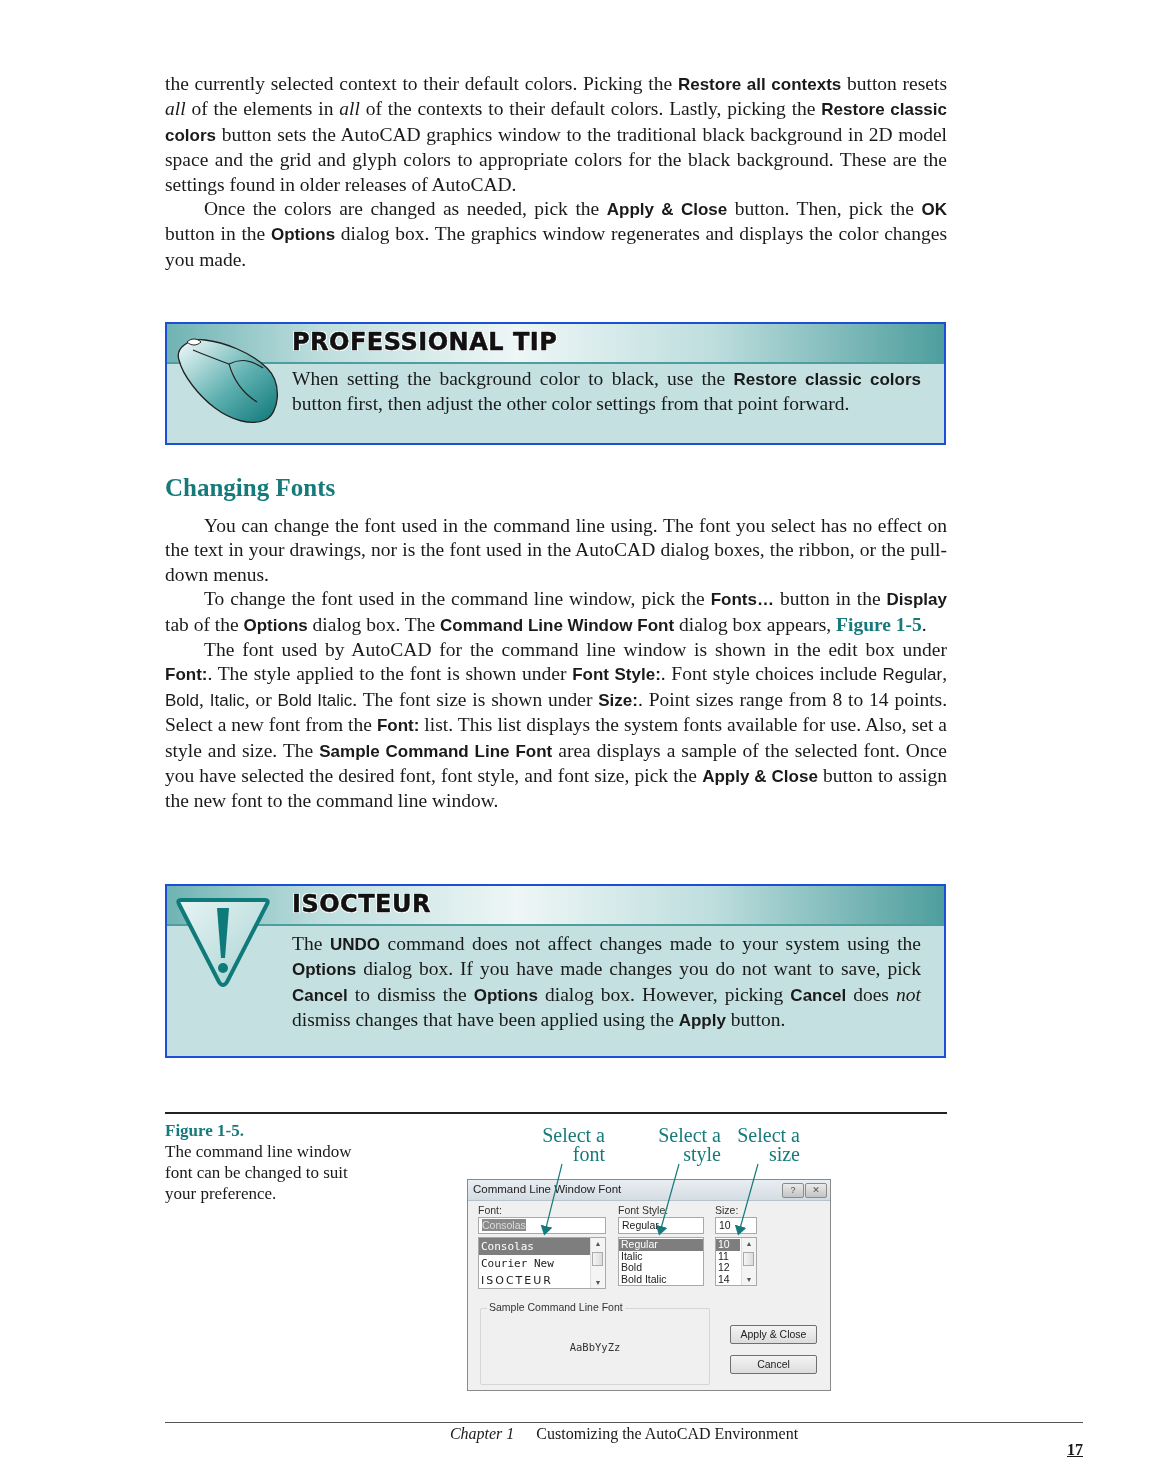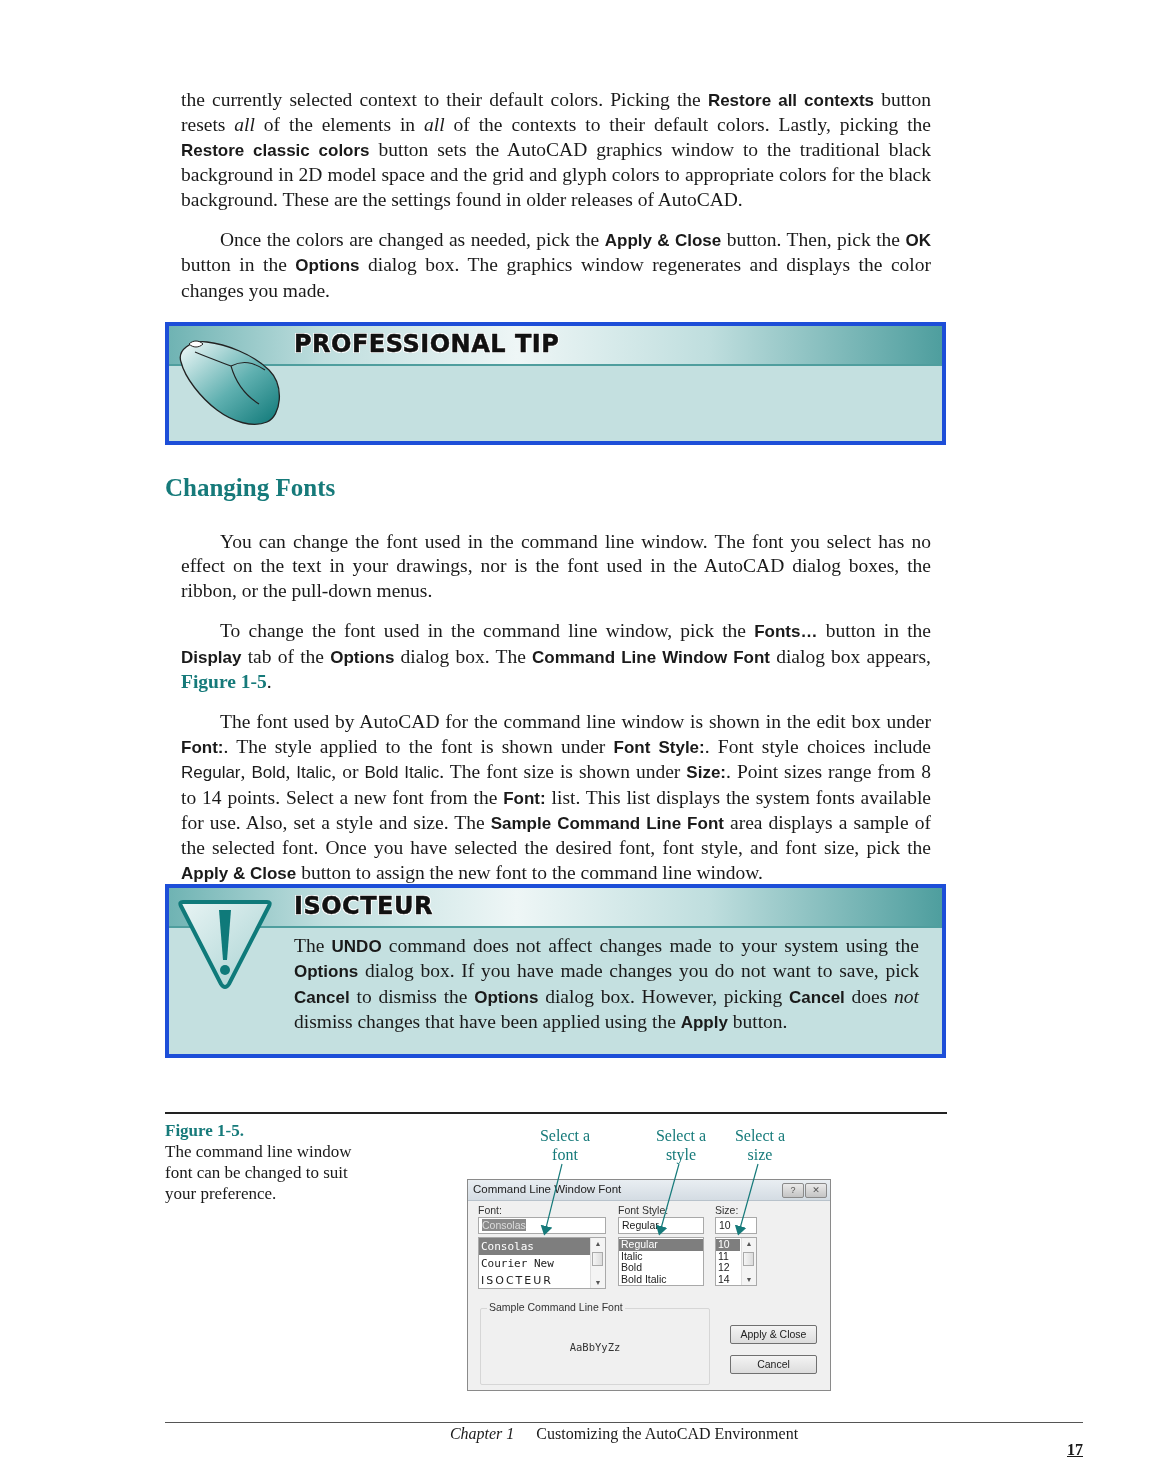--- a/index.html
+++ b/index.html
@@ -1,36 +1,36 @@
 <!DOCTYPE html>
 <html><head>
 <meta charset="utf-8">
 <style>
   html,body{margin:0;padding:0;background:#fff;}
   body{width:1156px;height:1479px;position:relative;font-family:"Liberation Serif","DejaVu Serif",serif;color:#1a1a1a;overflow:hidden;}
   .page{position:absolute;left:165px;top:72px;width:782px;}
-  p.body{margin:16px;font-size:19.5px;line-height:24.4px;text-align:justify;}
+  p.body{margin:0;font-size:19.5px;line-height:24.4px;text-align:justify;}
   p.indent{text-indent:39px;}
   .sb{font-family:"Liberation Sans","DejaVu Sans",sans-serif;font-weight:bold;font-size:17px;}
   .sr{font-family:"Liberation Sans","DejaVu Sans",sans-serif;font-size:17px;}
   .figref{color:#167a7a;font-weight:bold;}
 
-  .notebox{position:absolute;left:165px;width:781px;border:4px solid #1d4ed8;background:#c4e0e0;box-sizing:border-box;}
+  .notebox{position:absolute;left:165px;width:781px;border:2px solid #1d4ed8;background:#c4e0e0;box-sizing:border-box;}
   .notebox .bar{position:absolute;left:0;right:0;top:0;height:38px;background:linear-gradient(90deg,#6fb3b3 0%,#bfdede 20%,#eef6f6 45%,#bfdede 70%,#4e9e9e 100%);border-bottom:2px solid #4f9e9e;}
   .notebox .title{position:absolute;left:125px;top:4px;font-family:"DejaVu Sans","Liberation Sans",sans-serif;font-weight:bold;font-size:24px;color:#111;-webkit-text-stroke:0.5px #111;text-shadow:1px 1px 0 #fff,-1px -1px 0 #fff,1px -1px 0 #fff,-1px 1px 0 #fff;letter-spacing:0.5px;}
   .notebox .text{position:absolute;left:125px;right:23px;top:43px;font-size:19.5px;line-height:24.4px;text-align:justify;}
   .icon{position:absolute;}
 
   h2{position:absolute;left:165px;top:474px;margin:0;font-size:25px;color:#167a7a;font-weight:bold;font-family:"Liberation Serif","DejaVu Serif",serif;}
 
   .rule{position:absolute;left:165px;width:782px;height:2px;background:#222;}
   .caption{position:absolute;left:165px;top:1120px;width:200px;font-size:17px;line-height:21px;}
   .caption .cap-title{color:#167a7a;font-weight:bold;}
 
-  .callout{position:absolute;color:#167a7a;font-size:16px;line-height:19px;text-align:center;}
+  .callout{position:absolute;color:#167a7a;font-size:20px;line-height:19px;text-align:right;}
 
   .dialog{position:absolute;left:467px;top:1179px;width:364px;height:212px;background:#f0f0f0;border:1px solid #8a8a8a;box-sizing:border-box;font-family:"Liberation Sans","DejaVu Sans",sans-serif;}
   .dlg-title{position:absolute;left:0;top:0;right:0;height:20px;background:linear-gradient(#e9eef2,#d4dce3);border-bottom:1px solid #b8c2cb;}
   .dlg-title span.t{position:absolute;left:5px;top:3px;font-size:11.5px;color:#222;}
   .tbtn{position:absolute;top:3px;width:20px;height:13px;border:1px solid #8a8a8a;border-radius:2px;background:linear-gradient(#eaeaea,#c4c4c4);font-size:9px;text-align:center;line-height:13px;color:#555;}
   .lbl{position:absolute;font-size:10.5px;color:#333;}
   .edit{position:absolute;height:17px;background:#fff;border:1px solid #a9a9a9;box-sizing:border-box;font-size:10.5px;line-height:15px;padding-left:3px;}
   .listbox{position:absolute;background:#fff;border:1px solid #a9a9a9;box-sizing:border-box;overflow:hidden;}
   .li{font-size:10.5px;line-height:11.5px;padding-left:2px;color:#222;}
   .li.sel{background:#7e7e7e;color:#fff;}
@@ -52,40 +52,41 @@
 <body>
 
 <div class="page" style="top:72px;">
   <p class="body"><span>the currently selected context to their default colors. Picking the </span><span class="sb">Restore all contexts</span><span> button resets </span><i>all</i><span> of the elements in </span><i>all</i><span> of the contexts to their default colors. Lastly, picking the </span><span class="sb">Restore classic colors</span><span> button sets the AutoCAD graphics window to the traditional black background in 2D model space and the grid and glyph colors to appropriate colors for the black background. These are the settings found in older releases of AutoCAD.</span></p>
   <p class="body indent"><span>Once the colors are changed as needed, pick the </span><span class="sb">Apply &amp; Close</span><span> button. Then, pick the </span><span class="sb">OK</span><span> button in the </span><span class="sb">Options</span><span> dialog box. The graphics window regenerates and displays the color changes you made.</span></p>
 </div>
 
 <div class="notebox" style="top:322px;height:123px;">
   <div class="bar"></div>
   <div class="title">PROFESSIONAL TIP</div>
+  <div class="text"><span>When setting the background color to black, use the </span><span class="sb">Restore classic colors</span><span> button first, then adjust the other color settings from that point forward.</span></div>
   <svg class="icon" style="left:4px;top:6px;" width="112" height="100" viewBox="0 0 112 100">
     <defs>
       <linearGradient id="mg" x1="0" y1="0" x2="1" y2="1">
         <stop offset="0" stop-color="#f4fbfb"></stop>
         <stop offset="0.55" stop-color="#5fb0b0"></stop>
         <stop offset="1" stop-color="#0d7777"></stop>
       </linearGradient>
     </defs>
     <path d="M8 30 C4 18 18 8 34 10 C52 12 80 22 96 38 C112 54 108 84 94 90 C80 96 60 90 44 78 C28 66 12 46 8 30 Z" fill="url(#mg)" stroke="#222" stroke-width="1.3"></path>
     <path d="M22 20 C36 26 48 30 58 34" fill="none" stroke="#222" stroke-width="1.1"></path>
     <path d="M58 34 C70 28 80 30 92 38" fill="none" stroke="#222" stroke-width="1.1"></path>
     <path d="M58 34 C62 48 70 62 86 72" fill="none" stroke="#222" stroke-width="1.1"></path>
     <path d="M16 12 C20 8 26 8 30 12 C26 16 20 16 16 12Z" fill="#fff" stroke="#222" stroke-width="1"></path>
   </svg>
 </div>
 
 <h2>Changing Fonts</h2>
 
 <div class="page" style="top:514px;">
-  <p class="body indent"><span>You can change the font used in the command line window. The font you select has no effect on the text in your drawings, nor is the font used in the AutoCAD dialog boxes, the ribbon, or the pull-down menus.</span></p>
+  <p class="body indent"><span>You can change the font used in the command line using. The font you select has no effect on the text in your drawings, nor is the font used in the AutoCAD dialog boxes, the ribbon, or the pull-down menus.</span></p>
   <p class="body indent"><span>To change the font used in the command line window, pick the </span><span class="sb">Fonts…</span><span> button in the </span><span class="sb">Display</span><span> tab of the </span><span class="sb">Options</span><span> dialog box. The </span><span class="sb">Command Line Window Font</span><span> dialog box appears, </span><span class="figref">Figure 1-5</span><span>.</span></p>
   <p class="body indent"><span>The font used by AutoCAD for the command line window is shown in the edit box under </span><span class="sb">Font:</span><span>. The style applied to the font is shown under </span><span class="sb">Font Style:</span><span>. Font style choices include </span><span class="sr">Regular</span><span>, </span><span class="sr">Bold</span><span>, </span><span class="sr">Italic</span><span>, or </span><span class="sr">Bold Italic</span><span>. The font size is shown under </span><span class="sb">Size:</span><span>. Point sizes range from 8 to 14 points. Select a new font from the </span><span class="sb">Font:</span><span> list. This list displays the system fonts available for use. Also, set a style and size. The </span><span class="sb">Sample Command Line Font</span><span> area displays a sample of the selected font. Once you have selected the desired font, font style, and font size, pick the </span><span class="sb">Apply &amp; Close</span><span> button to assign the new font to the command line window.</span></p>
 </div>
 
 <div class="notebox" style="top:884px;height:174px;">
   <div class="bar"></div>
   <div class="title">ISOCTEUR</div>
   <div class="text" style="top:46px;"><span>The </span><span class="sb">UNDO</span><span> command does not affect changes made to your system using the </span><span class="sb">Options</span><span> dialog box. If you have made changes you do not want to save, pick </span><span class="sb">Cancel</span><span> to dismiss the </span><span class="sb">Options</span><span> dialog box. However, picking </span><span class="sb">Cancel</span><span> does </span><i>not</i><span> dismiss changes that have been applied using the </span><span class="sb">Apply</span><span> button.</span></div>
   <svg class="icon" style="left:8px;top:8px;" width="96" height="96" viewBox="0 0 96 96">
     <defs>

